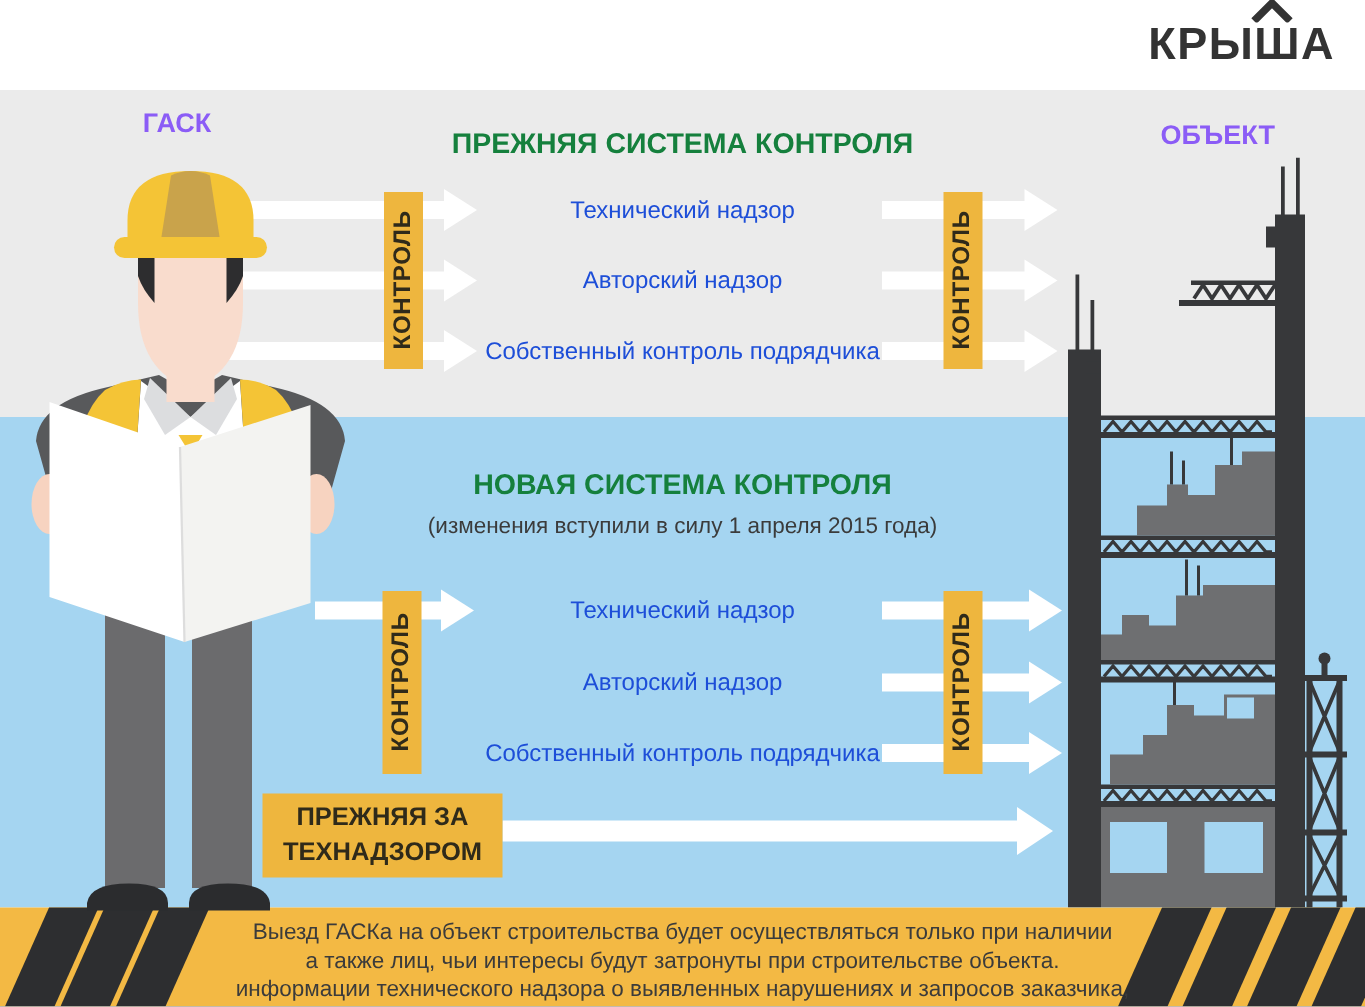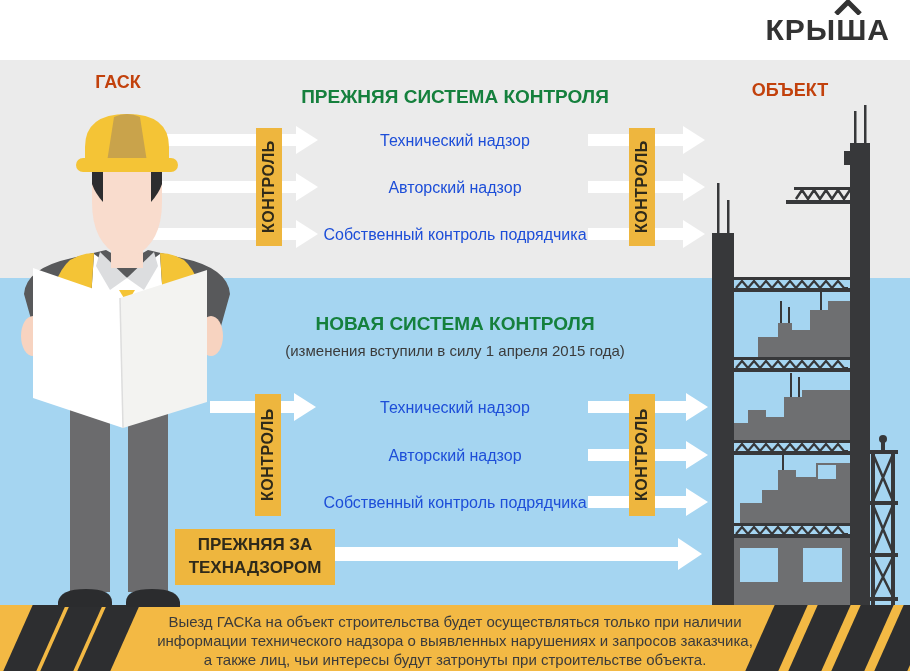--- a/index.html
+++ b/index.html
@@ -15,21 +15,21 @@
   .stripe{position:absolute;top:-8px;bottom:-8px;width:33px;background:#2d2e30;transform:skewX(-24deg);z-index:1;}
   .hazard-text{position:relative;z-index:2;width:100%;text-align:center;padding-top:7px;
     color:#3b3b3b;font-size:15px;line-height:1.27;}
   .hazard-text span{display:block;}
   
   .page-title{left:18px;top:18px;font-size:20px;font-weight:bold;color:#3a3a3a;letter-spacing:0.2px;}
   .logo{right:20px;top:13px;font-size:30px;font-weight:bold;color:#333;letter-spacing:1px;display:flex;}
   .logo .sh{position:relative;}
   .logo .sh svg{position:absolute;top:-13px;left:-2px;}
   
-  .actor-label{font-weight:bold;font-size:18px;color:#c2410c;text-align:center;width:120px;}
+  .actor-label{font-weight:bold;font-size:18px;color:#8b5cf6;text-align:center;width:120px;}
   .sec-title{left:255px;width:400px;text-align:center;font-weight:bold;font-size:19px;color:#15803d;}
   .sec-subtitle{left:230px;width:450px;text-align:center;font-size:15px;color:#3b3b3b;}
   .row-label{left:295px;width:320px;text-align:center;font-size:16px;color:#1d4ed8;}
   
   .kontrol{
     width:26px;background:#eeb63e;color:#2f2a1a;font-weight:bold;font-size:16px;letter-spacing:0.5px;
     writing-mode:vertical-rl;transform:rotate(180deg);
     display:flex;align-items:center;justify-content:center;z-index:2;
   }
   .technadzor{
@@ -58,21 +58,21 @@
 
   <div class="abs logo">
     <span>КРЫ</span>
       <span class="sh"><svg width="28" height="15" viewBox="0 0 28 15">
           <polyline points="2,14 14,2 26,14" fill="none" stroke="#333" stroke-width="5"></polyline>
         </svg><span>Ш</span></span>
       <span>А</span>
   </div>
 
   <div class="abs actor-label" style="left:58px;top:72px;">ГАСК</div>
-  <div class="abs actor-label" style="left:730px;top:80px;">ОБЪЕКТ</div>
+  <div class="abs actor-label" style="left:730px;top:80px;text-align:right;">ОБЪЕКТ</div>
 
   <div class="abs sec-title" style="top:86px;">ПРЕЖНЯЯ СИСТЕМА КОНТРОЛЯ</div>
 
   <div class="abs arrow" style="left:150px;top:126px;width:168px;">
       <div class="shaft"></div>
       <div class="head"></div>
     </div>
   <div class="abs arrow" style="left:150px;top:173px;width:168px;">
       <div class="shaft"></div>
       <div class="head"></div>
@@ -253,18 +253,18 @@
   <div class="abs hazard-bar">
     <div class="stripe" style="left:18px;"></div>
     <div class="stripe" style="left:55px;"></div>
     <div class="stripe" style="left:92px;"></div>
     <div class="stripe" style="left:760px;"></div>
     <div class="stripe" style="left:803px;"></div>
     <div class="stripe" style="left:846px;"></div>
     <div class="stripe" style="left:889px;"></div>
     <div class="hazard-text">
       <span>Выезд ГАСКа на объект строительства будет осуществляться только при наличии</span>
+      <span>а также лиц, чьи интересы будут затронуты при строительстве объекта.</span>
       <span>информации технического надзора о выявленных нарушениях и запросов заказчика,</span>
-      <span>а также лиц, чьи интересы будут затронуты при строительстве объекта.</span>
     </div>
   </div>
 
 </div>
 
 </body></html>

